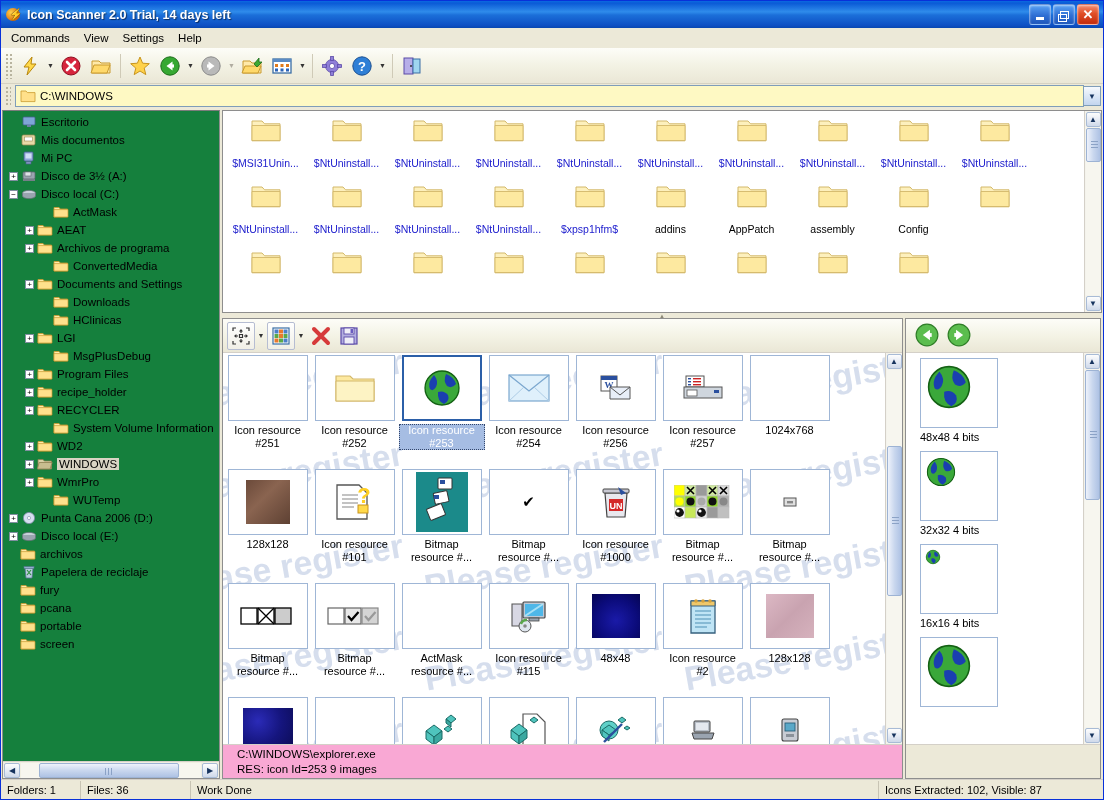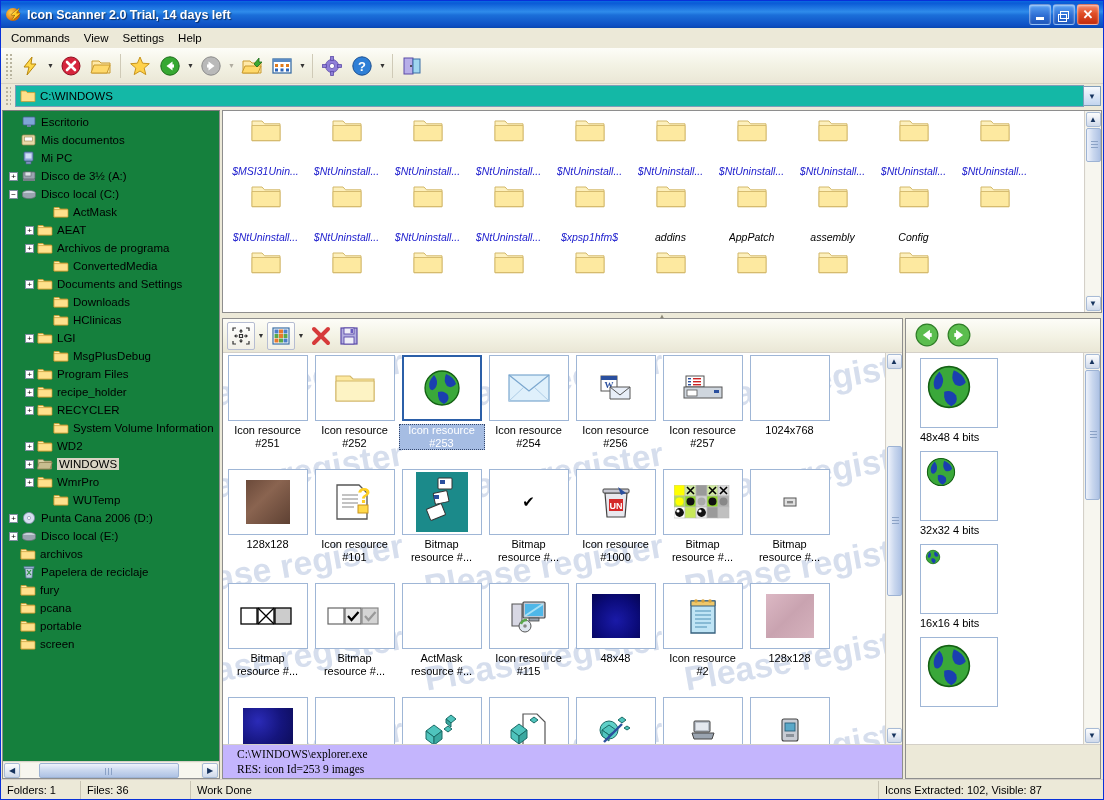--- a/index.html
+++ b/index.html
@@ -109,21 +109,21 @@
     display: flex; align-items: center;
     padding: 0 2px 2px 2px;
   }
   .addr-grip {
     width: 6px; height: 20px;
     background-image: radial-gradient(circle, #b8b49f 0.8px, transparent 1.1px);
     background-size: 4px 4px; margin: 0 4px 0 2px;
   }
   .addr-input {
     flex: 1 1 auto; height: 22px;
-    background: #14b8a6; border: 1px solid #7f9db9;
+    background: #fef9c3; border: 1px solid #7f9db9;
     display: flex; align-items: center; padding: 0 2px;
   }
   .addr-folder { width:16px;height:14px;margin:0 4px 0 2px;flex:0 0 16px; }
   .addr-text { font-size: 11.5px; color:#000; flex:1 1 auto; }
   .addr-drop {
     width: 17px; height: 20px; flex:0 0 17px;
     background: linear-gradient(180deg,#f6f9fd,#d7e4f5 60%,#c3d5ef);
     border: 1px solid #7f9db9; border-left:none;
     display:flex;align-items:center;justify-content:center;
     font-size:8px;color:#16335e;
@@ -196,22 +196,22 @@
     flex: 1 1 auto; padding: 6px 2px 0 2px;
     display:flex; flex-wrap: wrap; align-content: flex-start;
     overflow:hidden; min-width:0;
   }
   .fcell {
     width: 81px; height: 66px;
     display:flex; flex-direction:column; align-items:center;
     font-size: 10.5px; overflow:hidden;
   }
   .fcell .fname {
-    margin-top: 21px; white-space: nowrap; max-width: 80px;
-    overflow: hidden; text-align:right;font-style:italic;
+    margin-top: 13px; white-space: nowrap; max-width: 80px;
+    overflow: hidden; text-align:right;
   }
   .fname.sys { color: #2121ce; }
   .fname.norm { color: #000; }
   .folder-ico { width:32px;height:27px; }
 
   .vscroll {
     width: 17px; flex: 0 0 17px; background:#f4f3ec;
     border-left:1px solid #d4d0c8;
     display:flex; flex-direction:column; align-items:center;
   }
@@ -290,23 +290,23 @@
   .ibox.sel { border:2px solid #2b5fa8; }
   .ilabel {
     margin-top:3px; font-size:11px; text-align:center; color:#000;
     line-height:13px; width:86px;
   }
   .ilabel.sel {
     background:#a6bde3; color:#fff; outline:1px dotted #33466b;
     outline-offset:-1px;
   }
   .status-lines {
-    flex:0 0 34px; height:34px; background:#c4b5fd;
+    flex:0 0 34px; height:34px; background:#f9a8d4;
     padding: 2px 0 8px 14px; font-size:11.5px; color:#000;
-    border-top:1px solid #d4d0c8; line-height:15px;font-family:Liberation Serif, serif;
+    border-top:1px solid #d4d0c8; line-height:15px;
   }
 
   .preview-pane {
     width: 196px; flex:0 0 196px; display:flex; flex-direction:column;
     border:1px solid #8e8e8e; background:#ece9d8; margin-right:1px;
   }
   .preview-toolbar {
     height: 34px; flex:0 0 34px;
     background: linear-gradient(180deg,#fdfdf8,#f3f2e4 55%,#eae7d6);
     display:flex; align-items:center; padding-left:8px; gap:6px;

